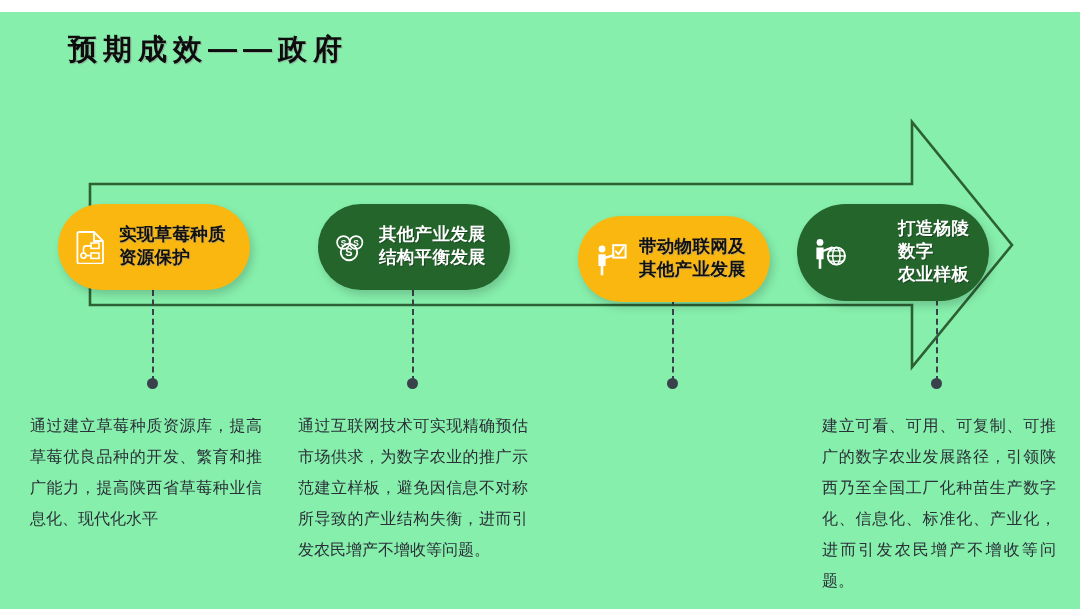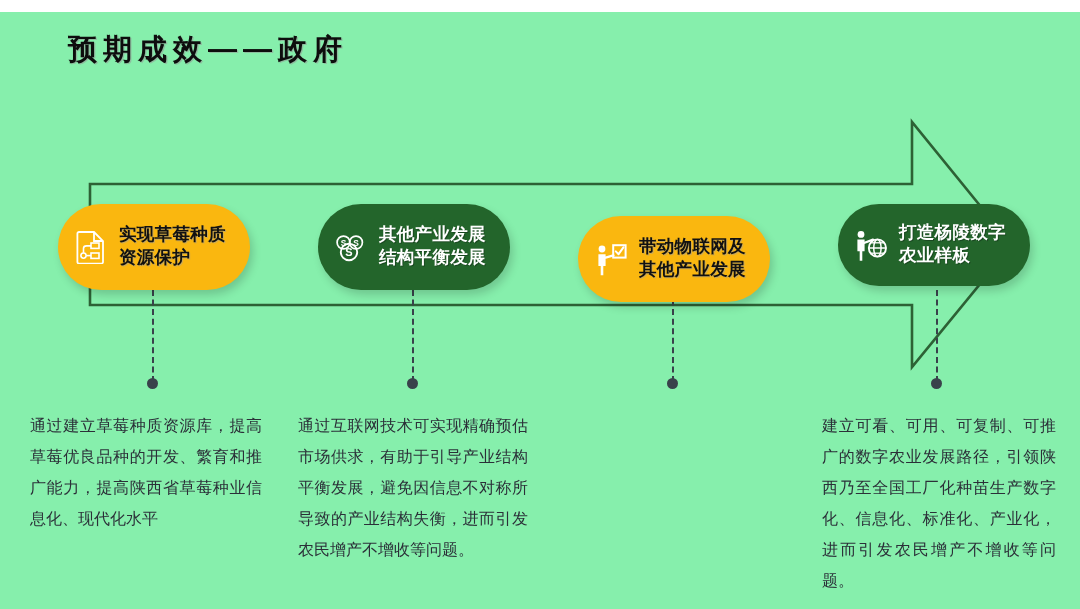--- a/index.html
+++ b/index.html
@@ -69,21 +69,21 @@
     letter-spacing: 0.3px;
     white-space: pre-line;
     font-family: Liberation Mono, monospace;
   }
   .pill.amber .pill-label { color: #111111; text-shadow: 1px 1px 0 rgba(160,160,160,0.5); }
   .pill.green .pill-label { color: #ffffff; text-shadow: 1px 1px 0 rgba(20,50,25,0.55); }
 
   #pill-1 { left: 58px;  top: 192px; width: 192px; height: 86px; }
   #pill-2 { left: 318px; top: 192px; width: 192px; height: 86px; }
   #pill-3 { left: 578px; top: 204px; width: 192px; height: 86px; }
-  #pill-4 { left: 838px; top: 192px; width: 192px; height: 82px; }
+  #pill-4 { left: 797px; top: 192px; width: 192px; height: 97px; gap: 40px; }
 
   
   .connector {
     position: absolute;
     width: 0;
     border-left: 2.5px dashed #39424B;
     top: 278px;
     height: 92px;
   }
   .connector-dot {
@@ -192,16 +192,16 @@
         <path d="M15.8 20 H33" stroke="#fff" stroke-width="1.5" fill="none"></path>
         <path d="M17.2 14.8 H31.6" stroke="#fff" stroke-width="1.3" fill="none"></path>
         <path d="M17.2 25.2 H31.6" stroke="#fff" stroke-width="1.3" fill="none"></path>
       </svg>
     </span>
     <span class="pill-label">打造杨陵数字
 农业样板</span>
   </div>
 
   <div class="desc" id="desc-1">通过建立草莓种质资源库，提高草莓优良品种的开发、繁育和推广能力，提高陕西省草莓种业信息化、现代化水平</div>
-  <div class="desc" id="desc-2">通过互联网技术可实现精确预估市场供求，有助于引导产业结构平衡发展，避免因信息不对称所导致的产业结构失衡，进而引发农民增产不增收等问题。</div>
+  <div class="desc" id="desc-2">通过互联网技术可实现精确预估市场供求，为数字农业的推广示范建立样板，避免因信息不对称所导致的产业结构失衡，进而引发农民增产不增收等问题。</div>
   <div class="desc" id="desc-4">建立可看、可用、可复制、可推广的数字农业发展路径，引领陕西乃至全国工厂化种苗生产数字化、信息化、标准化、产业化，进而引发农民增产不增收等问题。</div>
 
 </div>
 
 </body></html>

